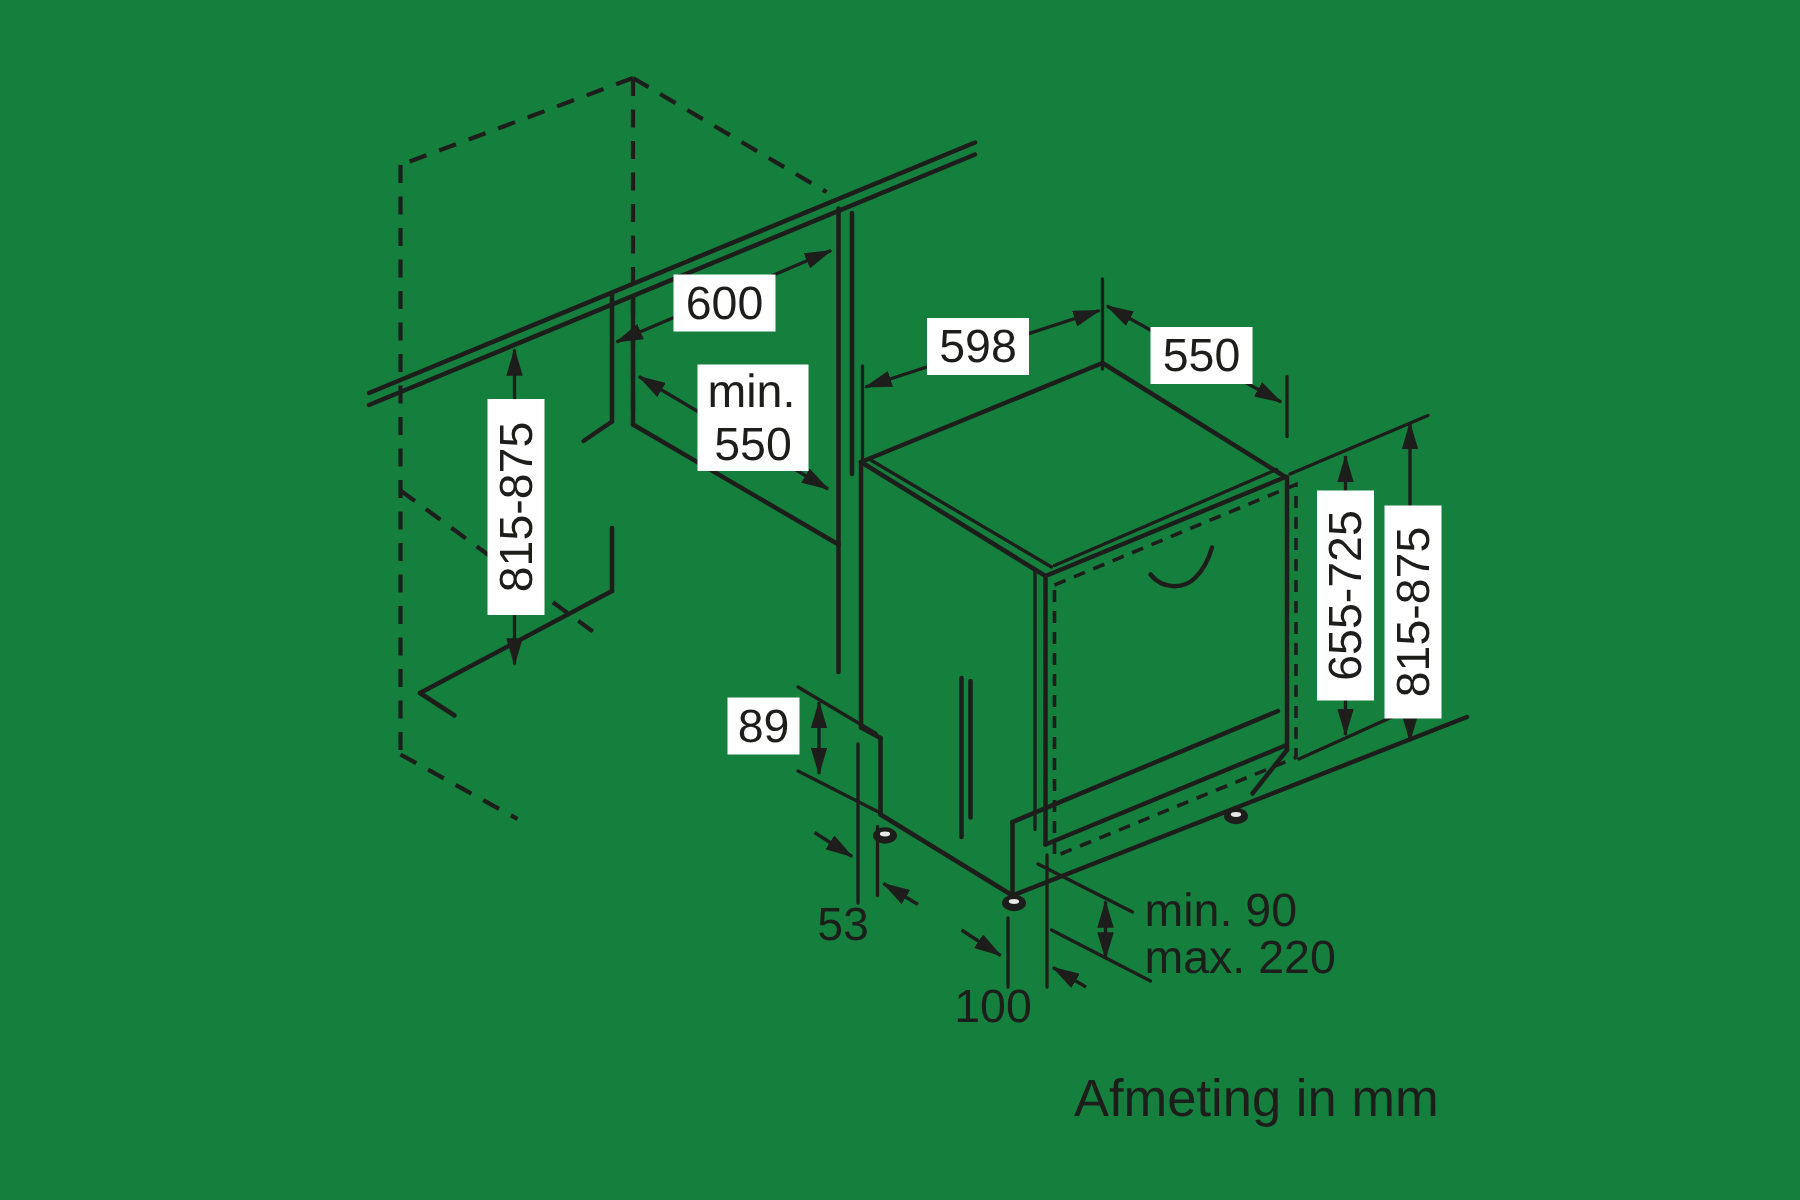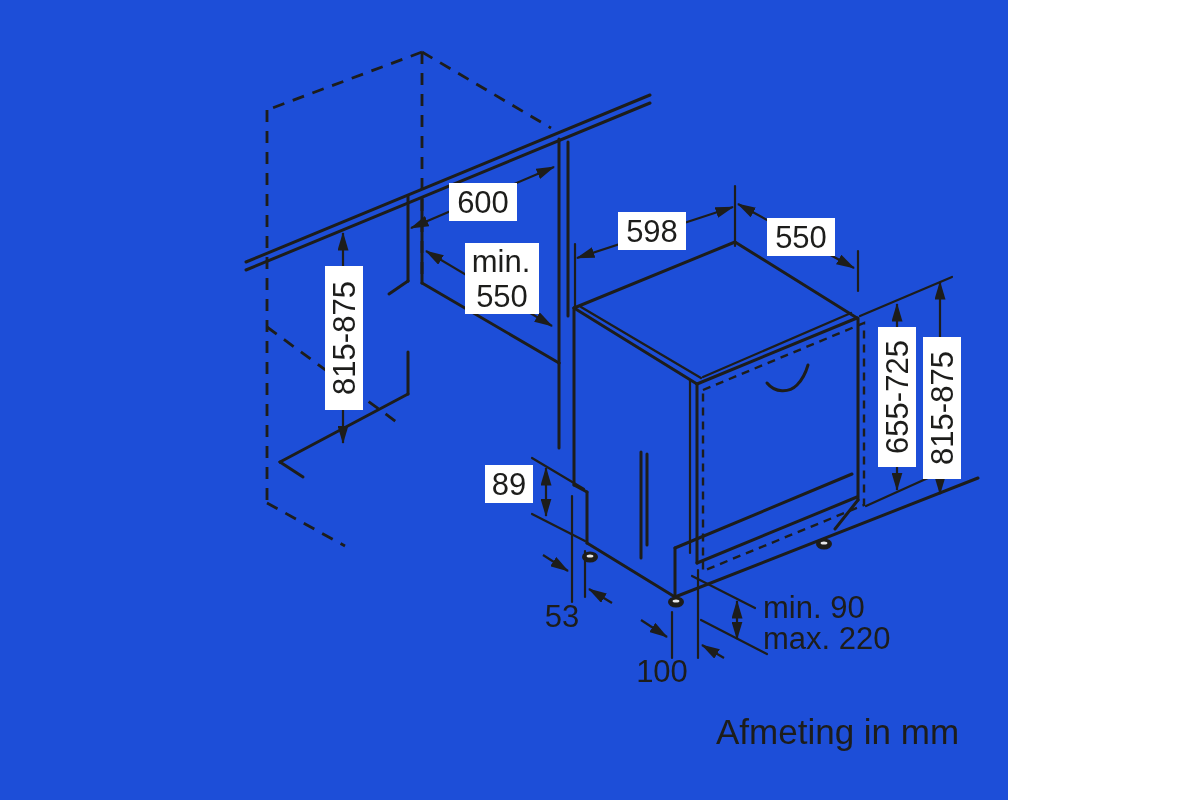--- a/index.html
+++ b/index.html
@@ -2,23 +2,23 @@
 <html><head>
 <meta charset="utf-8">
 <style>
   html, body {
     margin: 0;
     padding: 0;
     background: #ffffff;
   }
   .stage {
     position: relative;
-    width: 1008px;
+    width: 1200px;
     height: 800px;
-    background: #1d4ed8;
+    background: #15803d;
     overflow: hidden;
   }
   svg { display: block; }
   .struct {
     stroke: #1d1d1b;
     stroke-width: 3;
     fill: none;
     stroke-linecap: round;
     stroke-linejoin: round;
   }

